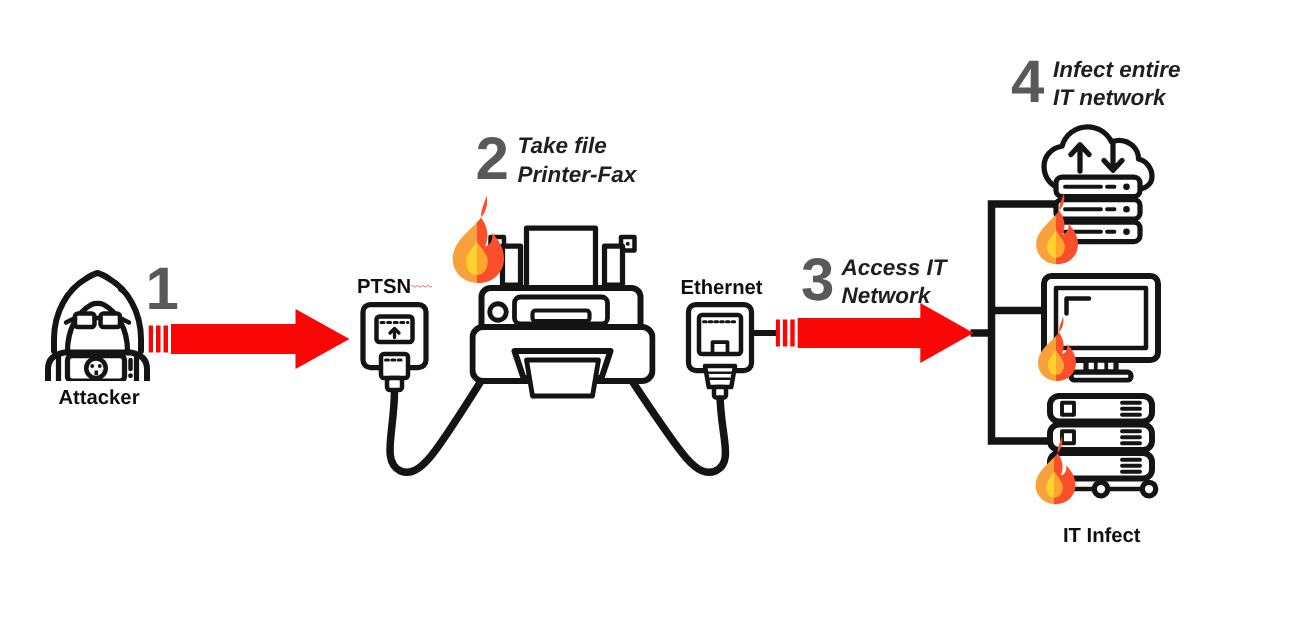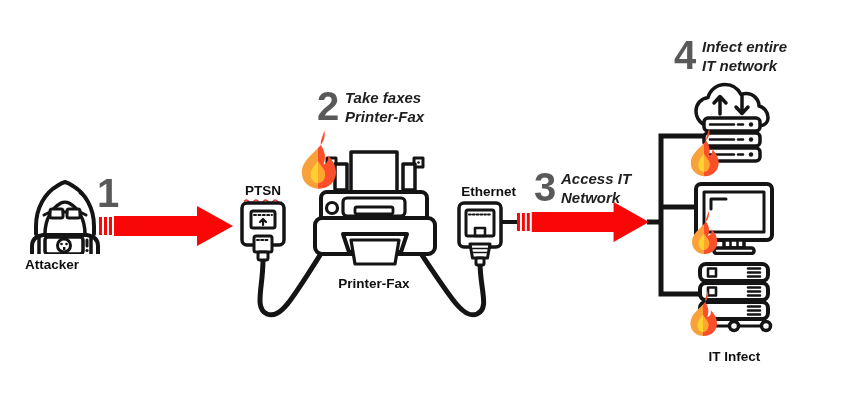--- a/index.html
+++ b/index.html
@@ -2,21 +2,21 @@
 <html style="--arrow-red: #F90606; --step-number-gray: #595959; --text-black: #1F1F1F; --icon-stroke: #141414; --flame-orange: #F8A13B; --flame-red: #FB4E2B; --flame-yellow: #FFD12E; --flame-amber: #FFA62E; --spellcheck-red: #E03030;"><head>
 <meta charset="utf-8">
 <style>
   html,body{margin:0;padding:0;background:#fff;}
   .stage{position:relative;width:864px;height:411px;background:#fff;overflow:hidden;
          font-family:"Liberation Sans",sans-serif;}
   .abs{position:absolute;}
   .step-num{font-size:40px;font-weight:bold;color:var(--step-number-gray,#595959);line-height:1;}
   .step-text{font-size:15px;font-weight:bold;font-style:italic;color:var(--text-black,#1f1f1f);line-height:1.25;}
   .lbl{font-size:13.5px;font-weight:bold;color:#0f0f0f;text-align:center;}
-  .lbl-col{display:flex;flex-direction:column;align-items:center;}
+  .lbl-col{display:flex;align-items:center;}
   svg{display:block;}
   .ink{stroke:var(--icon-stroke,#141414);fill:none;stroke-linecap:round;stroke-linejoin:round;}
   .ink-fill{stroke:var(--icon-stroke,#141414);fill:#fff;stroke-linejoin:round;}
   .dot{fill:var(--icon-stroke,#141414);stroke:none;}
   .arrow-shape{fill:var(--arrow-red,#F90606);}
   .wire{stroke:var(--icon-stroke,#141414);fill:none;}
   .squig{stroke:var(--spellcheck-red,#E03030);fill:none;}
 </style>
 </head>
 <body>
@@ -70,21 +70,21 @@
     <path class="ink" stroke-width="4" d="M4 78 L4 70 C4 63 9 60 15 59 L59 59 C65 60 70 63 70 70 L70 78"></path>
     <path class="ink" stroke-width="3.5" d="M11 62 V78 M63 62 V78"></path>
     <rect class="ink-fill" stroke-width="3.5" x="17" y="61" width="38" height="17" rx="3"></rect>
     <circle class="ink" stroke-width="3" cx="36" cy="69.5" r="6.5"></circle>
     <circle class="dot" cx="33.5" cy="68" r="1.3"></circle>
     <circle class="dot" cx="38.5" cy="68" r="1.3"></circle>
     <rect class="dot" x="35" y="71" width="2.4" height="3"></rect>
     <path class="ink" stroke-width="3" d="M59 64 V70"></path>
     <circle class="dot" cx="59" cy="74.5" r="1.6"></circle>
   </svg>
-  <div class="abs lbl" style="left:2px;top:257px;width:100px;">Attacker</div>
+  <div class="abs lbl" style="left:16px;top:257px;width:100px;">Attacker</div>
 
   <div class="abs step-num" style="left:97px;top:173px;">1</div>
   <svg class="abs" style="left:99px;top:206px" width="134" height="40">
       <use href="#arrow"></use>
     </svg>
 
   <div class="abs lbl lbl-col" style="left:238px;top:183px;width:50px;">
     <span>PTSN</span>
     <svg width="38" height="5" viewBox="0 0 38 5">
       <path class="squig" stroke-width="1.3" d="M0 3.5 Q2.4 0.5 4.8 3.5 T9.6 3.5 T14.4 3.5 T19.2 3.5 T24 3.5 T28.8 3.5 T33.6 3.5 T38 3.5"></path>
@@ -94,44 +94,43 @@
     <rect class="ink-fill" stroke-width="3.5" x="3" y="3" width="42" height="42" rx="5"></rect>
     <rect class="ink" stroke-width="3" x="12" y="11" width="24" height="17" rx="2"></rect>
     <path class="ink" stroke-width="2" stroke-dasharray="2 2.4" d="M15 15 H33"></path>
     <path class="ink" stroke-width="2.2" d="M24 25 V19.5 M21 22 L24 19 L27 22"></path>
     <rect class="ink-fill" stroke-width="3" x="15" y="36" width="18" height="16" rx="2"></rect>
     <path class="ink" stroke-width="2" stroke-dasharray="2 2.2" d="M18 40 H30"></path>
     <rect class="ink-fill" stroke-width="3" x="19" y="52" width="10" height="8" rx="2"></rect>
   </svg>
 
   <div class="abs step-num" style="left:317px;top:86px;">2</div>
-  <div class="abs step-text" style="left:345px;top:89px;width:100px;">Take faxes Printer-Fax</div>
+  <div class="abs step-text" style="left:345px;top:89px;width:100px;">Take file Printer-Fax</div>
 
   <svg class="abs" style="left:313px;top:148px" width="124" height="120" viewBox="0 0 124 120">
     <rect class="ink-fill" stroke-width="3.5" x="38" y="4" width="46" height="44"></rect>
     <rect class="ink-fill" stroke-width="3" x="14" y="10" width="9" height="9"></rect>
     <circle class="dot" cx="18.5" cy="14.5" r="1.3"></circle>
     <rect class="ink-fill" stroke-width="3.5" x="22" y="16" width="12" height="26"></rect>
     <rect class="ink-fill" stroke-width="3" x="101" y="10" width="9" height="9"></rect>
     <circle class="dot" cx="105.5" cy="14.5" r="1.3"></circle>
     <rect class="ink-fill" stroke-width="3.5" x="90" y="16" width="12" height="26"></rect>
     <rect class="ink-fill" stroke-width="4" x="8" y="44" width="106" height="30" rx="6"></rect>
     <rect class="ink" stroke-width="3.2" x="30" y="50" width="62" height="18" rx="4"></rect>
     <rect class="ink" stroke-width="2.8" x="42" y="59" width="38" height="7" rx="2"></rect>
     <circle class="ink" stroke-width="3.2" cx="19" cy="60" r="5.5"></circle>
     <rect class="ink-fill" stroke-width="4" x="2" y="70" width="120" height="36" rx="7"></rect>
     <path class="ink-fill" stroke-width="4" d="M30 86 H94 L88 104 H36 Z"></path>
     <path class="ink-fill" stroke-width="3.2" d="M38 92 H86 L82 116 H42 Z"></path>
   </svg>
   <svg class="abs" style="left:291px;top:128px" width="54" height="62">
       <use href="#flame"></use>
     </svg>
-  <div class="abs lbl" style="left:324px;top:276px;width:100px;">Printer-Fax</div>
 
-  <div class="abs lbl" style="left:446px;top:184px;width:70px;text-align:right;">Ethernet</div>
+  <div class="abs lbl" style="left:446px;top:184px;width:70px;">Ethernet</div>
   <svg class="abs" style="left:456px;top:200px" width="48" height="70" viewBox="0 0 48 70">
     <rect class="ink-fill" stroke-width="3.5" x="3" y="3" width="42" height="44" rx="5"></rect>
     <rect class="ink" stroke-width="3" x="10" y="10" width="28" height="26" rx="2"></rect>
     <path class="ink" stroke-width="2" stroke-dasharray="1.8 2" d="M13 14.5 H35"></path>
     <rect class="ink" stroke-width="2.5" x="19" y="28" width="10" height="8"></rect>
     <path class="ink-fill" stroke-width="3" d="M14 44 H34 L31.5 58 H16.5 Z"></path>
     <path class="ink" stroke-width="1.6" d="M16.5 48.5 H31.5 M17.5 52.5 H30.5"></path>
     <rect class="ink-fill" stroke-width="3" x="20" y="58" width="8" height="7" rx="1.5"></rect>
   </svg>
 

